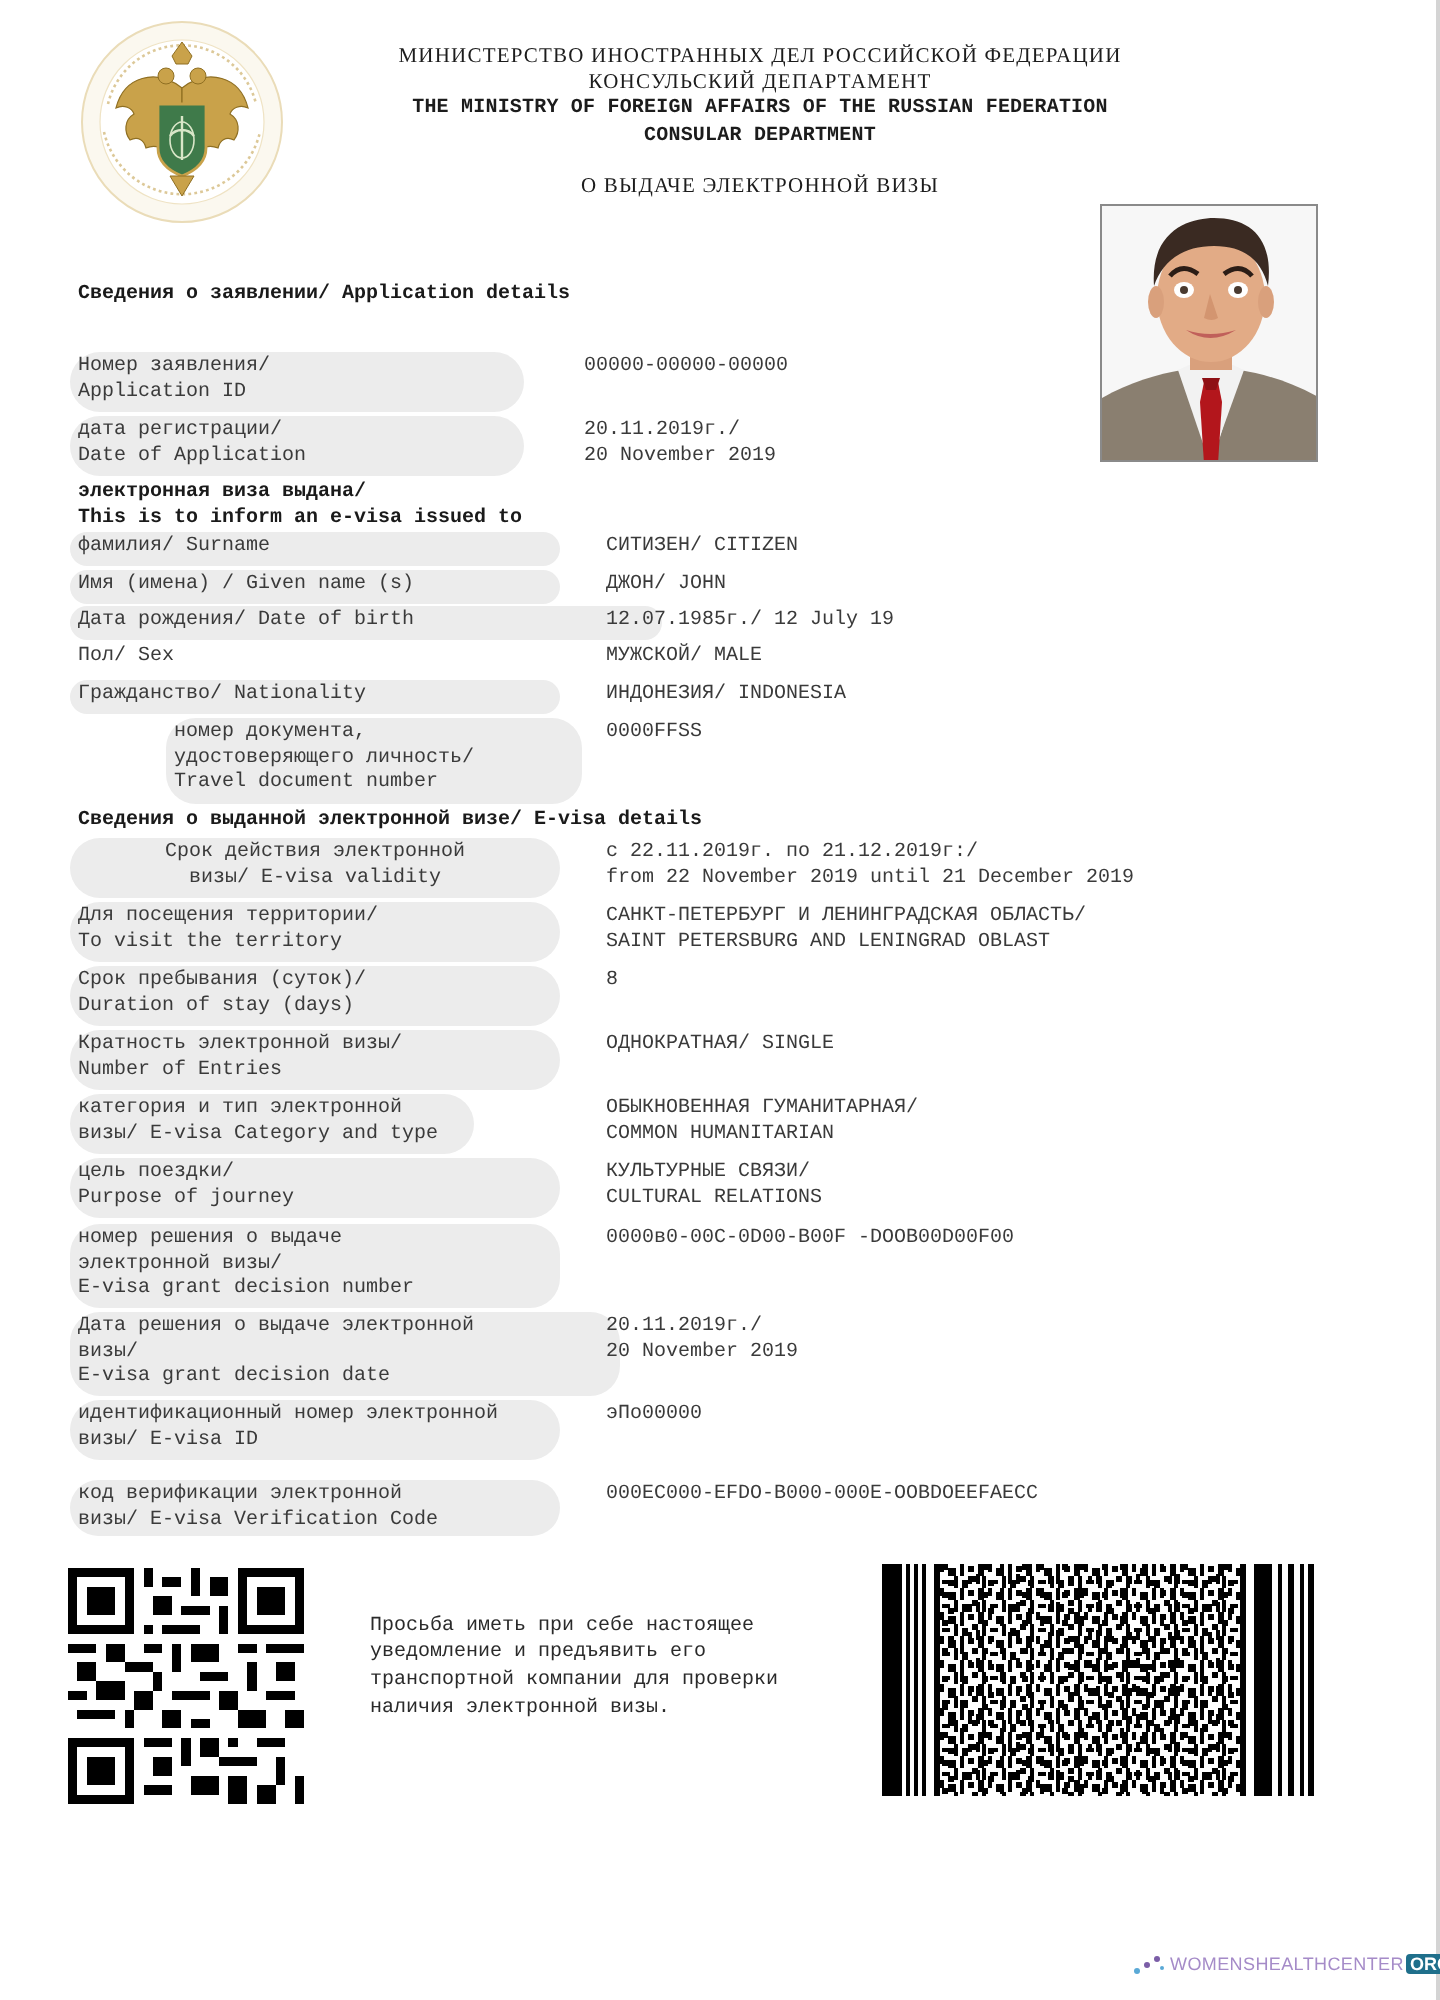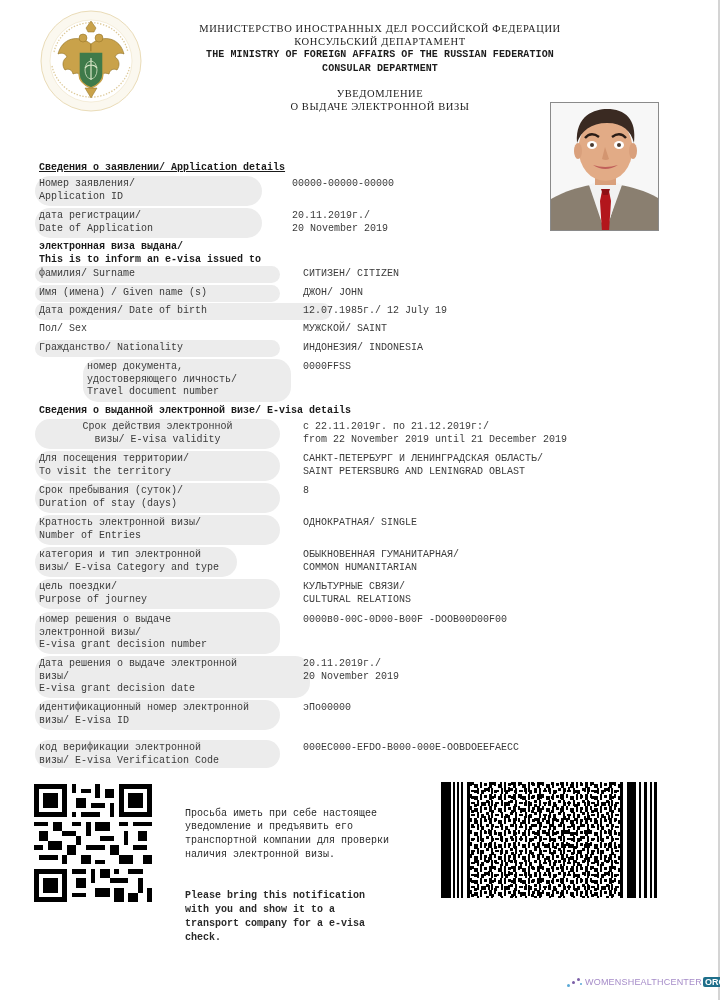--- a/index.html
+++ b/index.html
@@ -61,21 +61,20 @@
 
   <path d="M47 80 L53 90 L59 80 Z" fill="#c9a24a" stroke="#8f6f22" stroke-width="0.5"></path>
 </svg>
 
 <div class="header">
   <div class="ru">МИНИСТЕРСТВО ИНОСТРАННЫХ ДЕЛ РОССИЙСКОЙ ФЕДЕРАЦИИ</div>
   <div class="ru">КОНСУЛЬСКИЙ ДЕПАРТАМЕНТ</div>
   <div>THE MINISTRY OF FOREIGN AFFAIRS OF THE RUSSIAN FEDERATION</div>
   <div>CONSULAR DEPARTMENT</div>
   <div class="gap"></div>
-  <div class="ru">УВЕДОМЛЕНИЕ</div>
   <div class="ru">О ВЫДАЧЕ ЭЛЕКТРОННОЙ ВИЗЫ</div>
 </div>
 
 <div class="photo">
   <svg width="109" height="129" viewBox="0 0 109 129">
     <rect width="109" height="129" fill="#f7f7f7"></rect>
 
     <path d="M0 129 L0 96 C14 88 28 84 40 82 L54 129 Z" fill="#8a7f70"></path>
     <path d="M109 129 L109 96 C95 88 81 84 69 82 L55 129 Z" fill="#8a7f70"></path>
 
@@ -100,21 +99,21 @@
     <ellipse cx="68" cy="42" rx="5" ry="4" fill="#fff"></ellipse>
     <circle cx="41" cy="42" r="2" fill="#4a3a30"></circle>
     <circle cx="68" cy="42" r="2" fill="#4a3a30"></circle>
 
     <path d="M54 44 L51 56 Q55 58 58 56 Z" fill="#d39570"></path>
 
     <path d="M42 62 Q54 70 67 62 Q54 66 42 62 Z" fill="#c0605a"></path>
   </svg>
 </div>
 
-<div class="section-title" style="top:162px;text-decoration:underline;">Сведения о заявлении/ Application details</div>
+<div class="section-title" style="top:142px;">Сведения о заявлении/ Application details</div>
 
 <div class="row" style="top:176px;">
   <div class="lbl" style="width:227px;height:30px;">Номер заявления/
 Application ID</div>
   <div class="val" style="left:257px;">00000-00000-00000</div>
 </div>
 <div class="row" style="top:208px;">
   <div class="lbl" style="width:227px;height:30px;">дата регистрации/
 Date of Application</div>
   <div class="val" style="left:257px;">20.11.2019г./
@@ -133,21 +132,21 @@
 <div class="row" style="top:285px;">
   <div class="lbl" style="width:245px;height:17px;">Имя (имена) / Given name (s)</div>
   <div class="val" style="left:268px;">ДЖОН/ JOHN</div>
 </div>
 <div class="row" style="top:303px;">
   <div class="lbl" style="width:296px;height:17px;">Дата рождения/ Date of birth</div>
   <div class="val" style="left:268px;">12.07.1985г./ 12 July 19</div>
 </div>
 <div class="row" style="top:321px;">
   <div class="lbl" style="width:245px;height:17px;background:transparent;">Пол/ Sex</div>
-  <div class="val" style="left:268px;">МУЖСКОЙ/ SAINT</div>
+  <div class="val" style="left:268px;">МУЖСКОЙ/ MALE</div>
 </div>
 <div class="row" style="top:340px;">
   <div class="lbl" style="width:245px;height:17px;">Гражданство/ Nationality</div>
   <div class="val" style="left:268px;">ИНДОНЕЗИЯ/ INDONESIA</div>
 </div>
 <div class="row" style="top:359px;">
   <div class="lbl" style="width:208px;height:43px;margin-left:48px;">номер документа,
 удостоверяющего личность/
 Travel document number</div>
   <div class="val" style="left:268px;">0000FFSS</div>
@@ -272,24 +271,20 @@
       <rect x="20" y="23" width="2" height="2"></rect>
       <rect x="24" y="22" width="1" height="3"></rect>
   </g>
 </svg>
 
 <div class="notice">
   <div>Просьба иметь при себе настоящее
 уведомление и предъявить его
 транспортной компании для проверки
 наличия электронной визы.</div>
-  <div class="en">Please bring this notification
-with you and show it to a
-transport company for a e-visa
-check.</div>
 </div>
 
 <svg class="pdf417" viewBox="0 0 216 116" preserveAspectRatio="none" shape-rendering="crispEdges">
   <rect width="216" height="116" fill="#fff"></rect>
   <g fill="#000">
 
     <rect x="0" y="0" width="10" height="116"></rect>
       <rect x="12" y="0" width="2" height="116"></rect>
       <rect x="16" y="0" width="2" height="116"></rect>
       <rect x="20" y="0" width="2" height="116"></rect>

